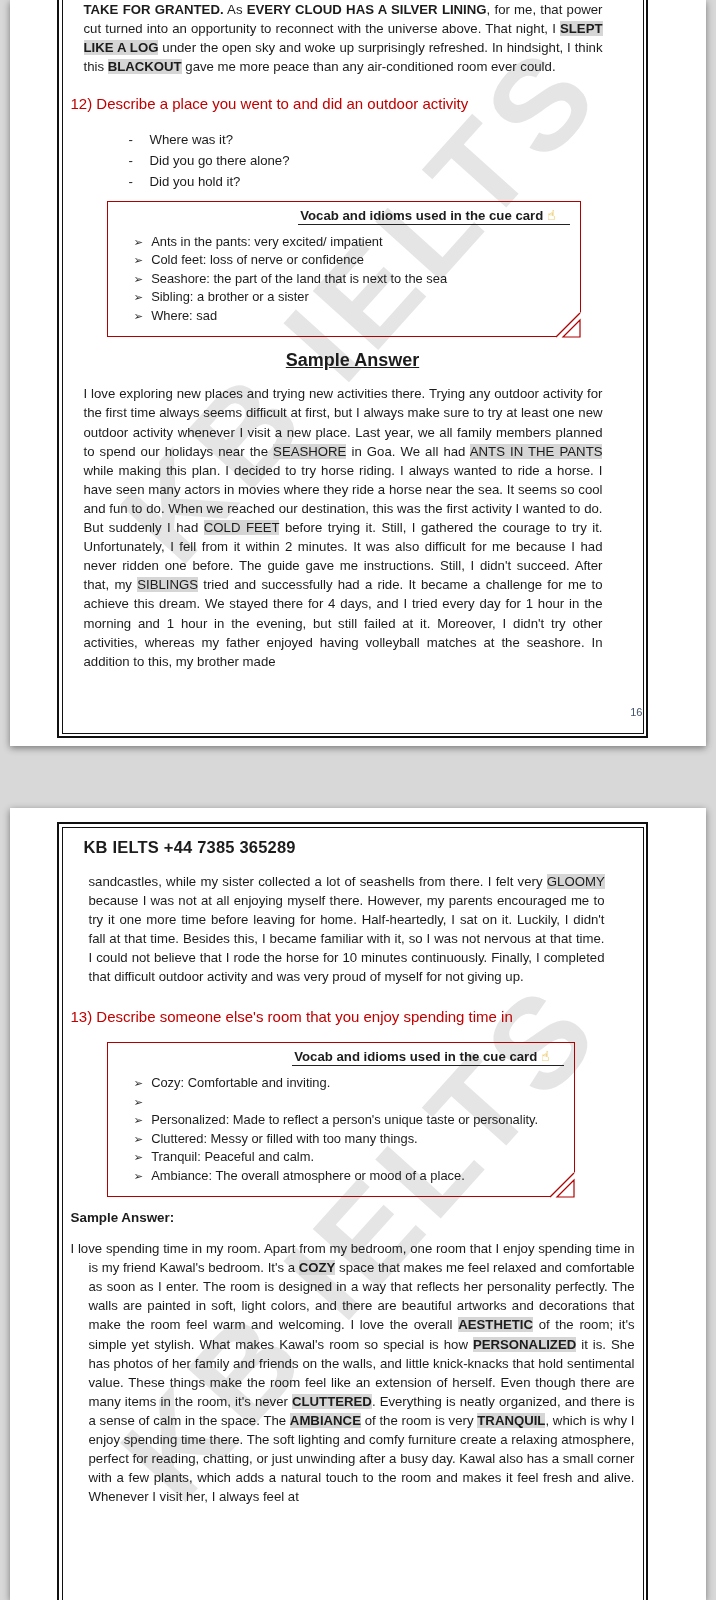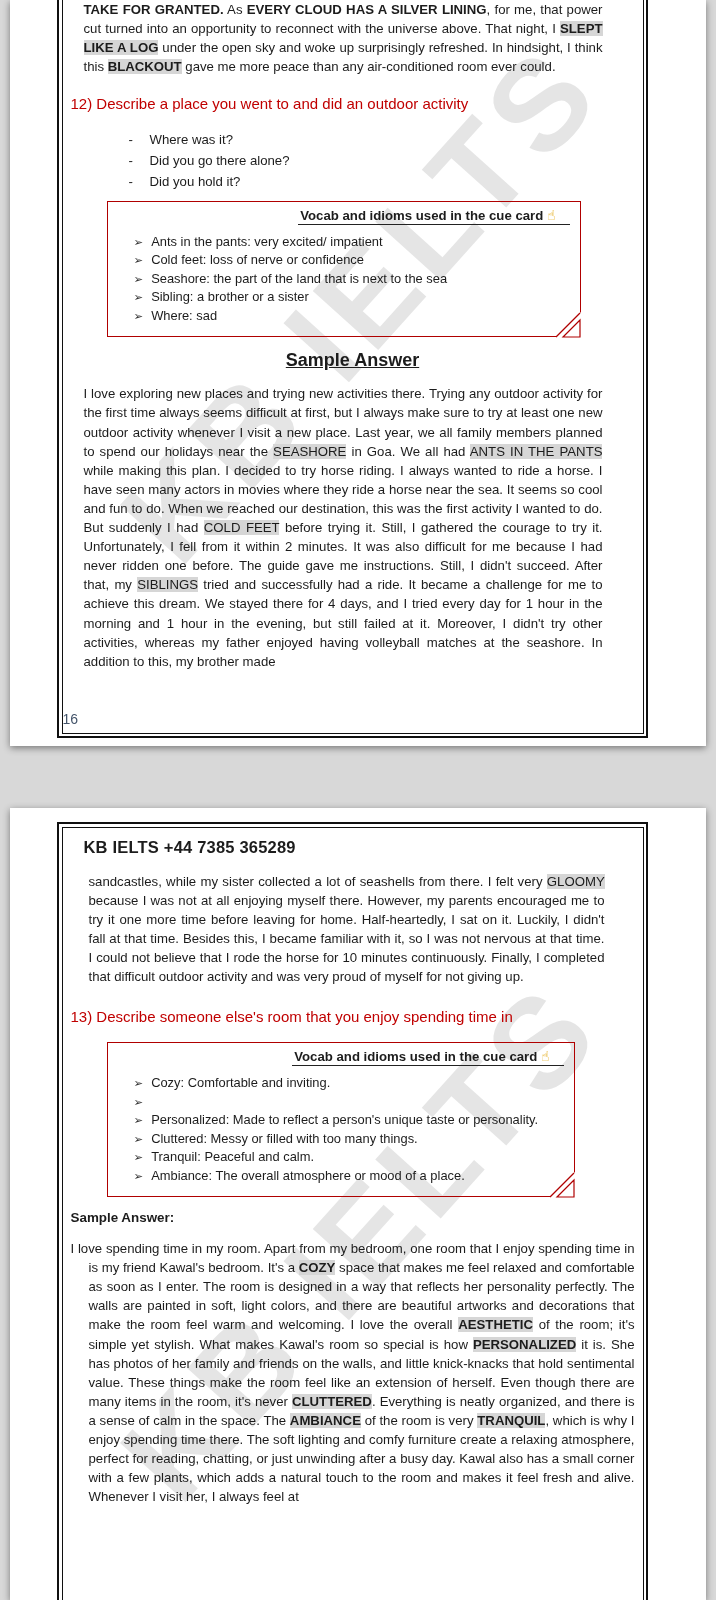--- a/index.html
+++ b/index.html
@@ -52,22 +52,22 @@
   .vocab-title .hand{color:#e0a300;font-family:"DejaVu Sans",sans-serif;font-size:14px;}
   .v-list{list-style:none;margin-top:8px;padding-left:14px;}
   .v-list li{display:flex;gap:8px;font-size:12.9px;line-height:18.5px;}
   .v-list .marker{font-family:"DejaVu Sans",sans-serif;font-size:11.5px;color:#333;line-height:18.5px;}
   .fold{position:absolute;right:-1.5px;bottom:-1.5px;display:block;}
 
   .sample-center{text-align:center;font-weight:bold;font-size:18px;margin-top:13px;
                  text-decoration:underline;}
   .sample-left{font-weight:bold;font-size:13.4px;margin:13px 0 0 0;}
 
-  .pagenum{position:absolute;left:0;right:0;bottom:6px;text-align:left;
-           font-size:14px;color:var(--pagenum);}
+  .pagenum{position:absolute;left:0;right:0;bottom:15px;text-align:right;
+           font-size:11px;color:var(--pagenum);}
 
   .kb-header{font-weight:bold;font-size:16.5px;margin:8px 0 0 13px;letter-spacing:.2px;}
   .cont-par{margin:15px 30px 0 18px;}
   .hang{margin:14px 0 0 0;padding-left:18px;text-indent:-18px;}
 </style>
 </head>
 <body>
 
 <div class="canvas">
 

